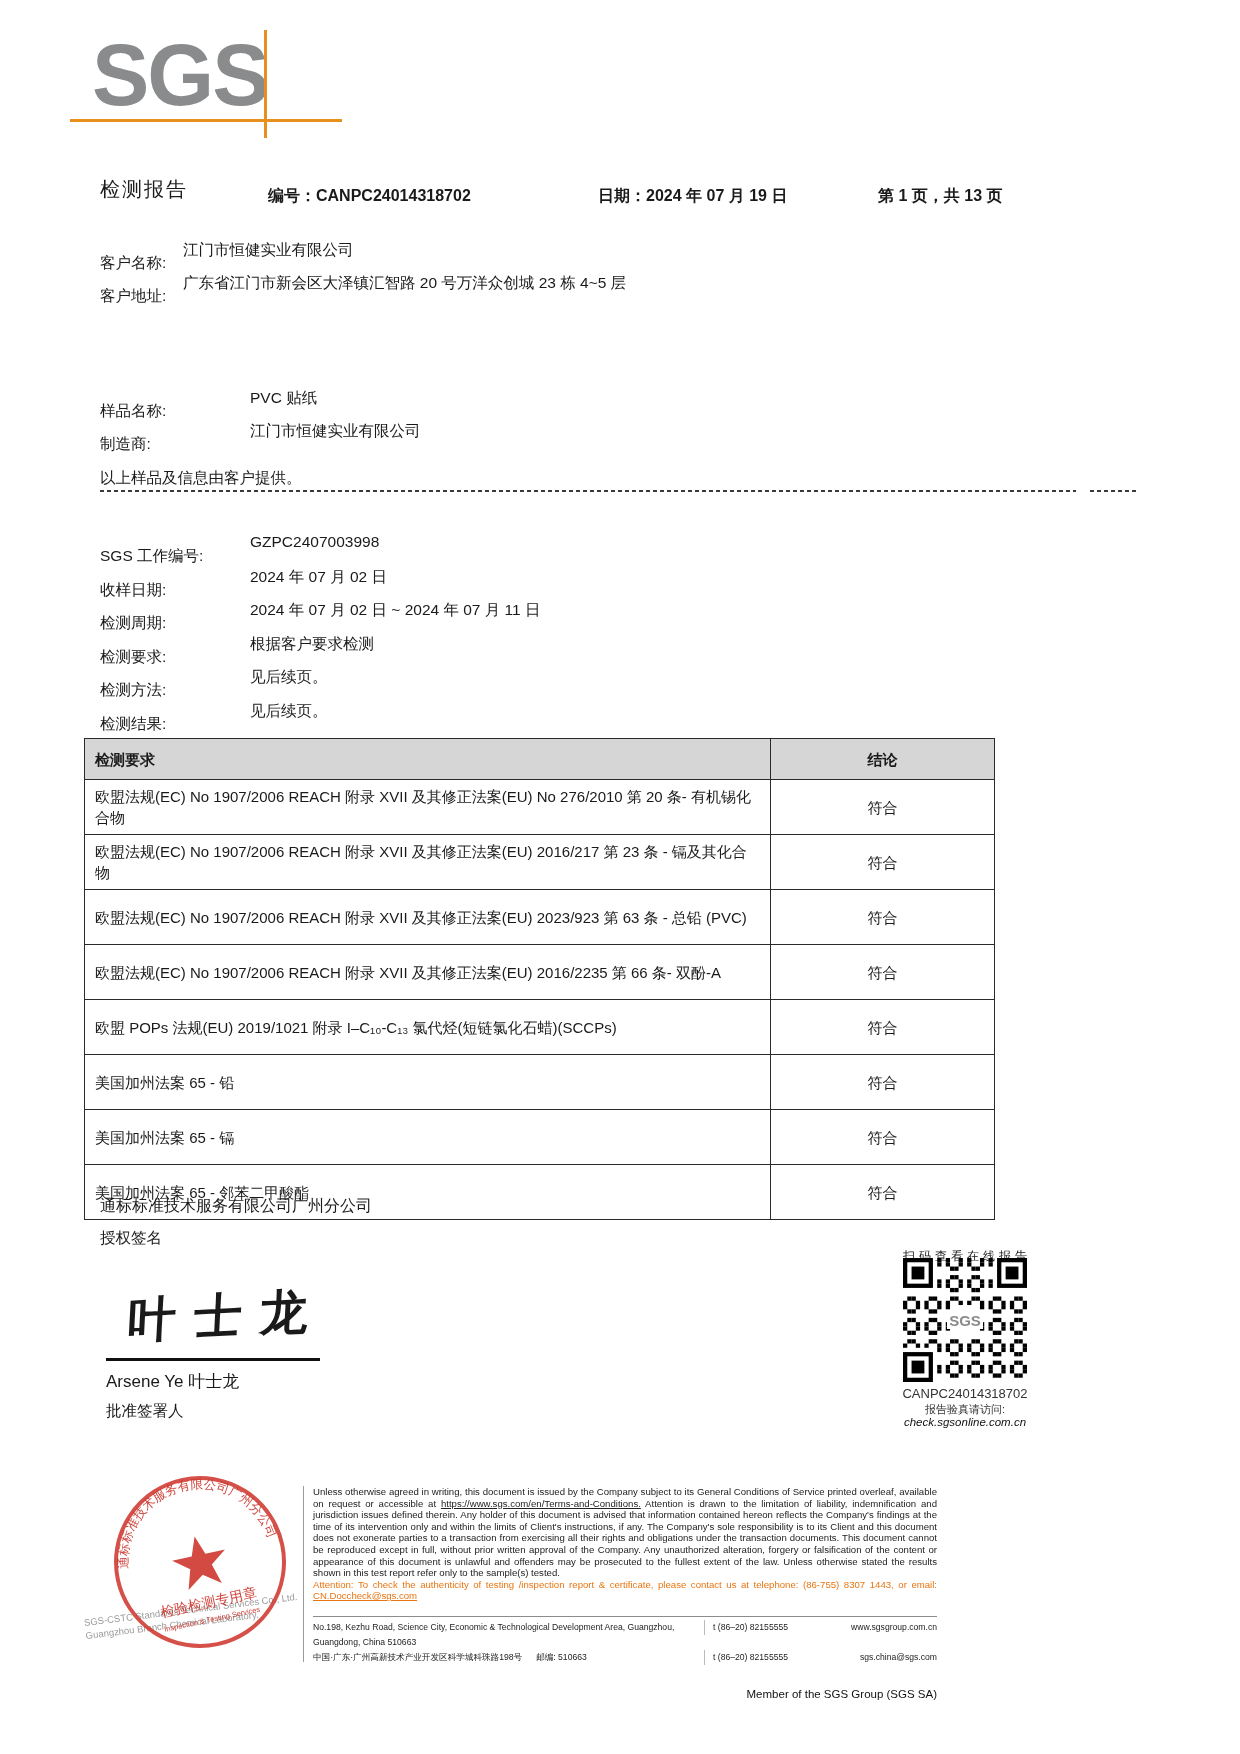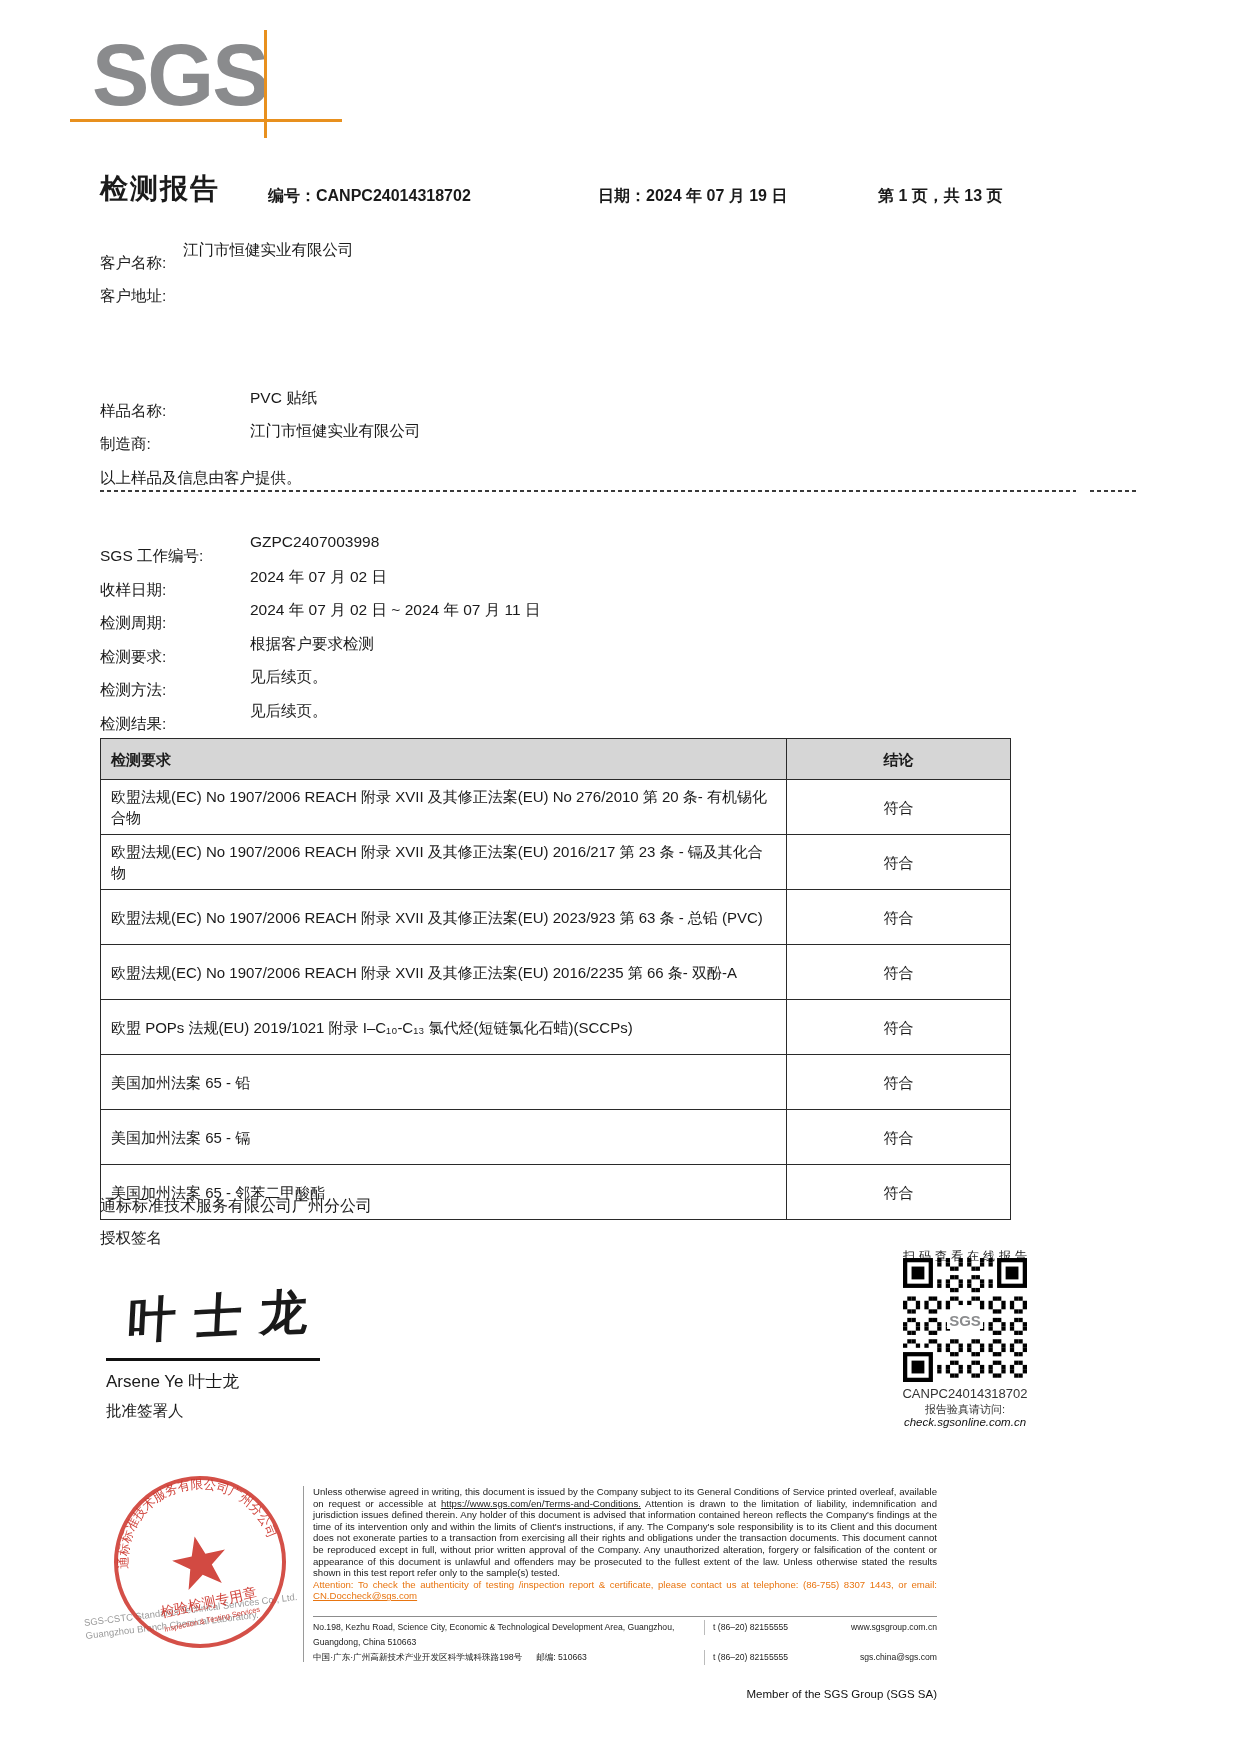--- a/index.html
+++ b/index.html
@@ -7,37 +7,37 @@
         font-family:"Liberation Sans",sans-serif;color:#1a1a1a;}
   .abs{position:absolute;}
 
   
   .sgs-logo{left:92px;top:28px;font-size:86px;font-weight:800;color:#8a8b8d;
             letter-spacing:-2px;line-height:92px;transform:scaleY(1.02);}
   .logo-vline{left:264px;top:30px;width:3px;height:108px;background:#e8901e;}
   .logo-hline{left:70px;top:119px;width:272px;height:3px;background:#e8901e;}
 
   
-  .doc-title{left:100px;top:170px;font-size:28px;font-weight:bold;letter-spacing:2px;}
+  .doc-title{left:100px;top:176px;font-size:20px;font-weight:normal;letter-spacing:2px;}
   .hdr-line{top:186px;font-size:16px;font-weight:bold;}
   .hdr-number{left:268px;}
   .hdr-date{left:598px;}
   .hdr-page{left:878px;}
 
   
   .lbl{position:absolute;left:100px;font-size:15.5px;margin-top:13px;}
   .val{position:absolute;font-size:15.5px;}
   .val-client{left:183px;}
   .val-wide{left:250px;}
 
   
   .dash{height:2px;background:repeating-linear-gradient(90deg,#3a3a3a 0 4px,transparent 4px 7px);}
 
   
-  table.results{position:absolute;left:100px;top:738px;width:908px;border-collapse:collapse;
+  table.results{position:absolute;left:84px;top:738px;width:908px;border-collapse:collapse;
                 font-size:15px;table-layout:fixed;}
   table.results th,table.results td{border:1px solid #2a2a2a;padding:5px 10px;line-height:21px;
                 vertical-align:middle;}
   table.results th{background:#d6d6d6;height:30px;font-weight:bold;}
   th.req-h{text-align:left;width:665px;}
   th.con-h,td.con{text-align:center;width:203px;}
   td.req{text-align:left;height:44px;}
 
   
   .sign-company{left:100px;top:1196px;font-size:16px;}
@@ -88,20 +88,21 @@
   <div class="abs logo-hline"></div>
 
   <div class="abs doc-title">检测报告</div>
   <div class="abs hdr-line hdr-number"><span>编号：</span><span>CANPC24014318702</span></div>
   <div class="abs hdr-line hdr-date"><span>日期：</span><span>2024 年 07 月 19 日</span></div>
   <div class="abs hdr-line hdr-page">第 1 页，共 13 页</div>
 
   <span class="lbl" style="top:240px">客户名称:</span>
   <span class="val val-client" style="top:240px">江门市恒健实业有限公司</span>
   <span class="lbl" style="top:273px">客户地址:</span>
+  <span class="val val-client" style="top:273px">广东省江门市新会区大泽镇汇智路 20 号万洋众创城 23 栋 4~5 层</span>
 
   <span class="lbl" style="top:388px">样品名称:</span>
   <span class="val val-wide" style="top:388px">PVC 贴纸</span>
   <span class="lbl" style="top:421px">制造商:</span>
   <span class="val val-wide" style="top:421px">江门市恒健实业有限公司</span>
   <span class="lbl" style="top:455px">以上样品及信息由客户提供。</span>
 
   <div class="abs dash" style="left:100px;top:490px;width:976px"></div>
   <div class="abs dash" style="left:1090px;top:490px;width:47px"></div>
 

